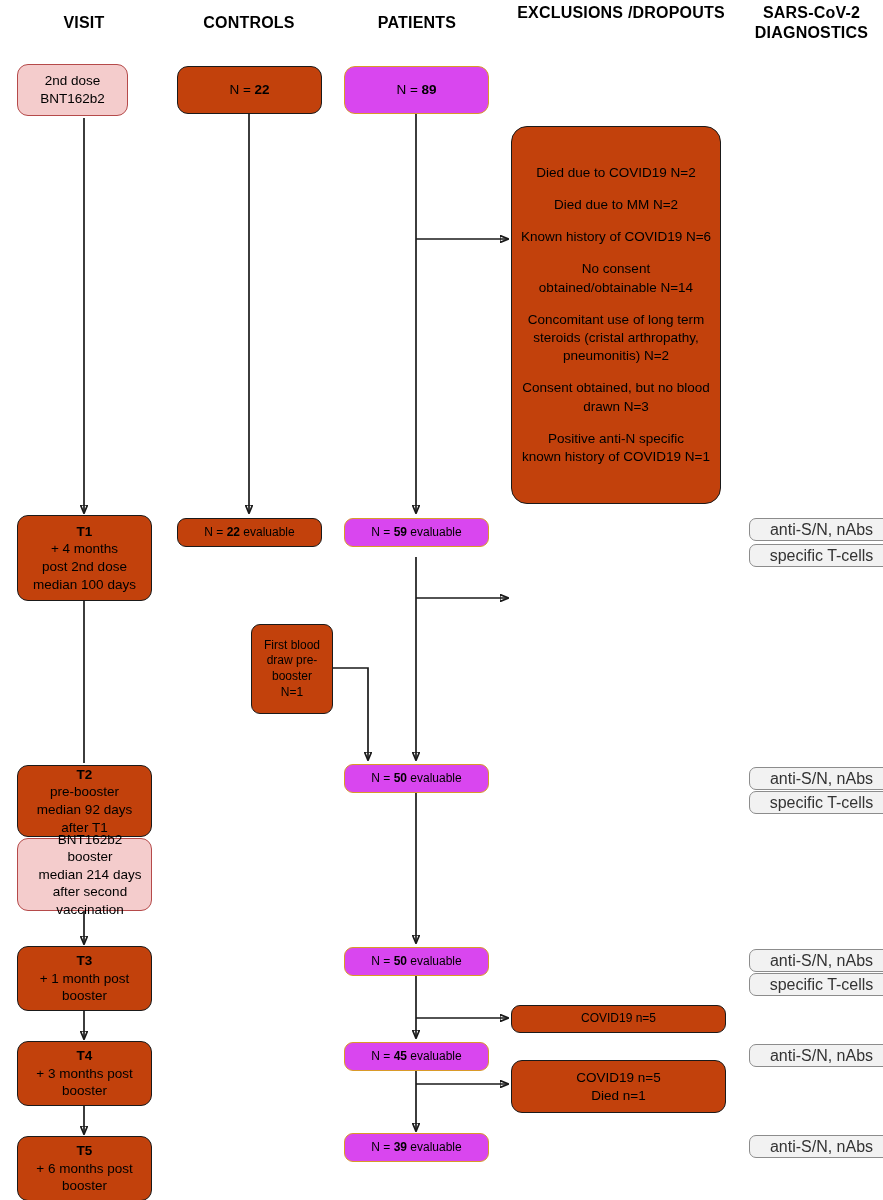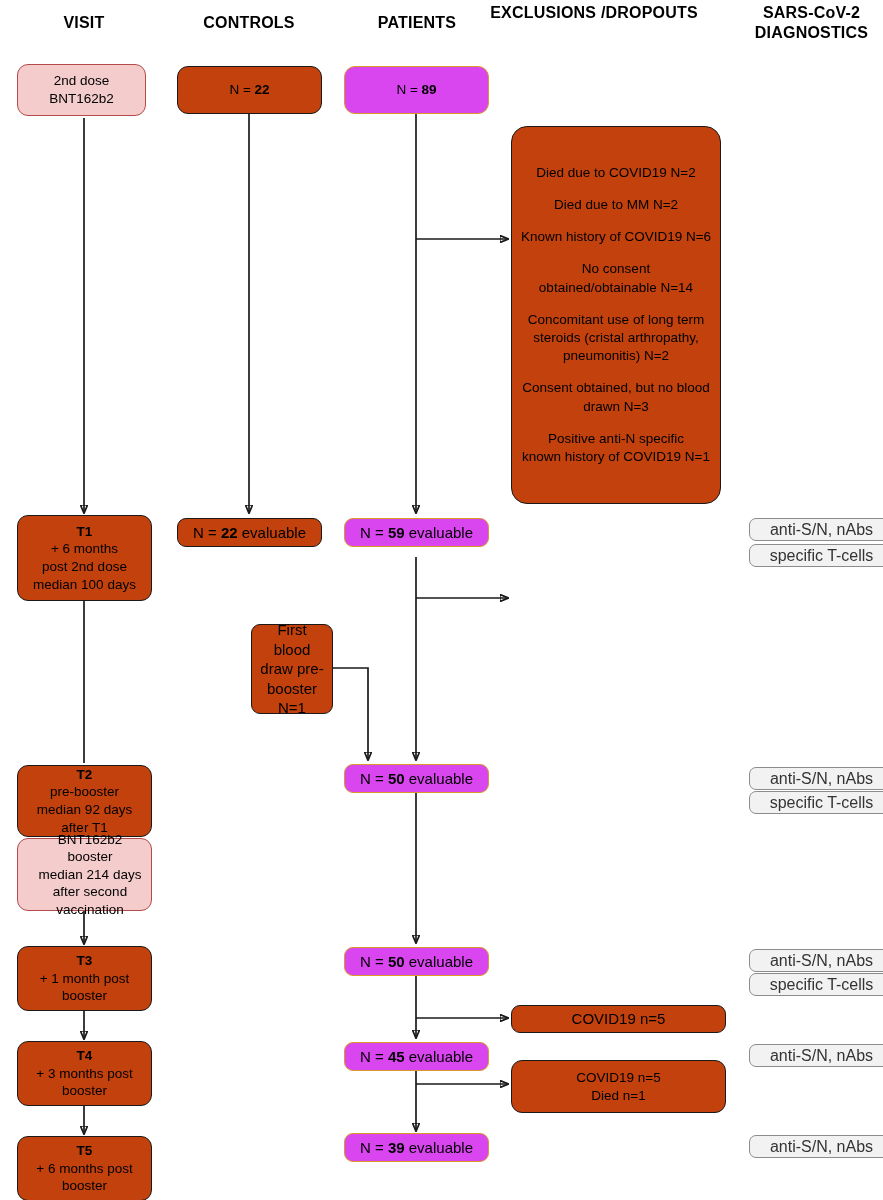--- a/index.html
+++ b/index.html
@@ -50,21 +50,21 @@
 
   .node.pink {
     background: #f4cccc;
     border-color: #b54a4a;
   }
   .node.orange {
     background: #d946ef;
     border-color: #d99a28;
   }
   .node.small {
-    font-size: 15px;
+    font-size: 12px;
     border-radius: 9px;
   }
   .badge {
     position: absolute;
     box-sizing: border-box;
     border: 1.3px solid #8c8c8c;
     border-radius: 7px;
     background: #f2f2f2;
     display: flex;
     align-items: center;
@@ -94,21 +94,21 @@
 
   <div class="col-header" style="left:8px; top:13px; width:130px;">
     <span>VISIT</span>
   </div>
   <div class="col-header" style="left:172px; top:13px; width:132px;">
     <span>CONTROLS</span>
   </div>
   <div class="col-header" style="left:340px; top:13px; width:132px;">
     <span>PATIENTS</span>
   </div>
-  <div class="col-header" style="left:463px; top:3px; width:240px;">
+  <div class="col-header" style="left:490px; top:3px; width:240px;">
     <span class="ln">EXCLUSIONS</span>
     <span class="ln">/DROPOUTS</span>
   </div>
   <div class="col-header" style="left:718px; top:3px; width:165px;">
     <span class="ln">SARS-CoV-2</span>
     <span class="ln">DIAGNOSTICS</span>
   </div>
 
   <svg class="edges" viewBox="0 0 883 1200">
     <defs>
@@ -143,30 +143,30 @@
 
     <line x1="405" y1="976" x2="405" y2="1038" marker-end="url(#arrow)"></line>
 
     <line x1="405" y1="1018" x2="497" y2="1018" marker-end="url(#arrow)"></line>
 
     <line x1="405" y1="1071" x2="405" y2="1131" marker-end="url(#arrow)"></line>
 
     <line x1="405" y1="1084" x2="497" y2="1084" marker-end="url(#arrow)"></line>
   </svg>
 
-  <div class="node pink" style="left:6px; top:64px; width:129px; height:52px;">
+  <div class="node pink" style="left:6px; top:64px; width:111px; height:52px;">
     <div class="lines">
       <span class="ln">2nd dose BNT162b2</span>
     </div>
   </div>
 
   <div class="node" style="left:6px; top:515px; width:135px; height:86px;">
     <div class="lines">
       <span class="ln b">T1</span>
-      <span class="ln">+ 6 months</span>
+      <span class="ln">+ 4 months</span>
       <span class="ln">post 2nd dose</span>
       <span class="ln">median 100 days</span>
     </div>
   </div>
 
   <div class="node" style="left:6px; top:765px; width:135px; height:72px;">
     <div class="lines">
       <span class="ln b">T2</span>
       <span class="ln">pre-booster</span>
       <span class="ln">median 92 days</span>

